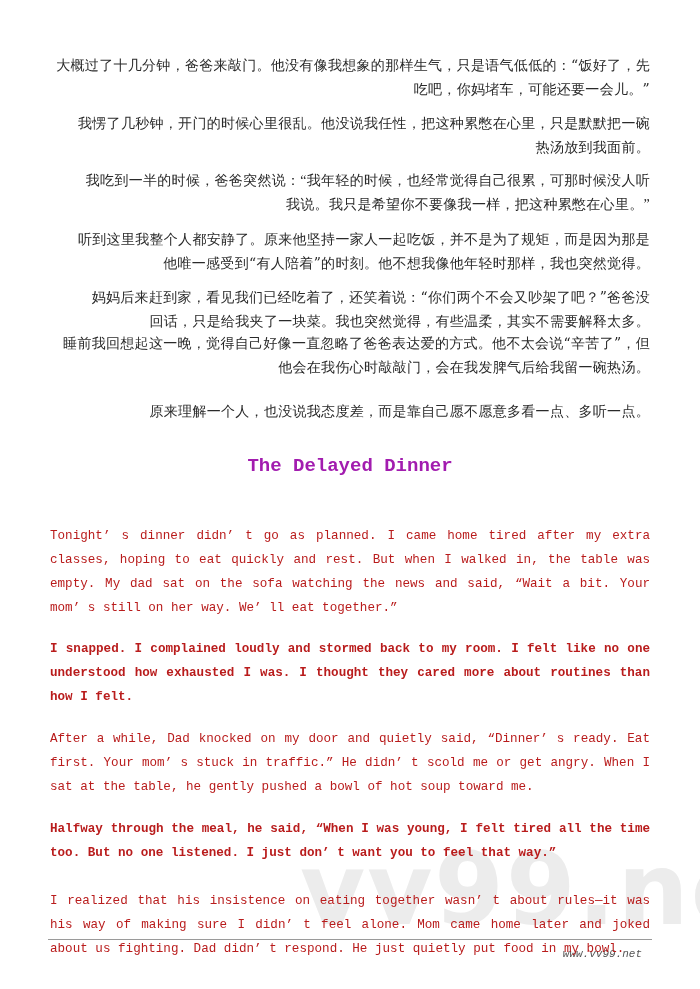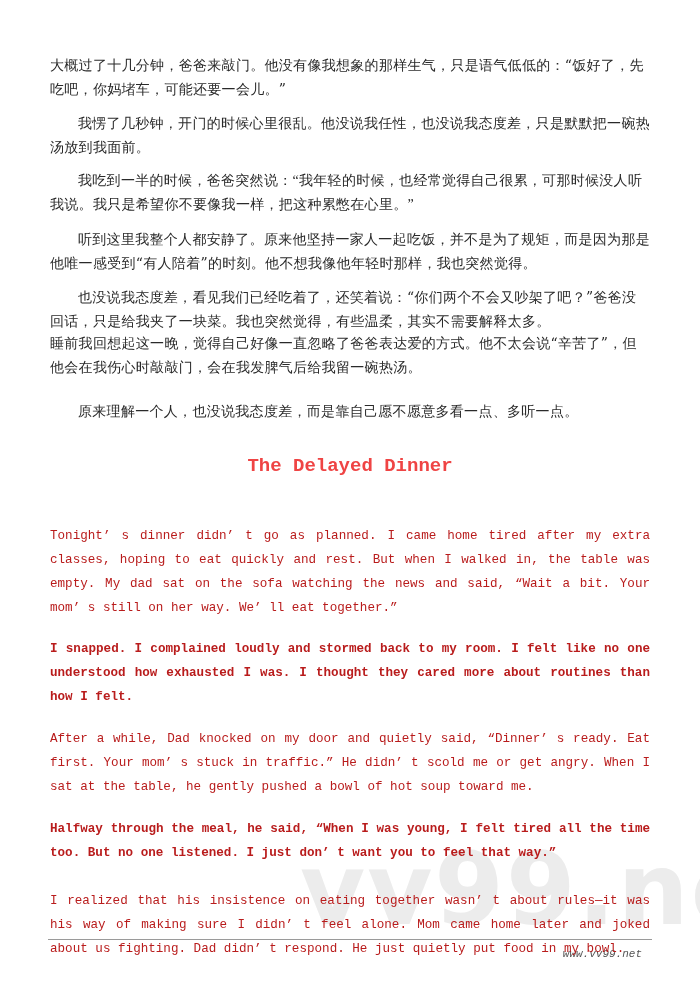--- a/index.html
+++ b/index.html
@@ -2,28 +2,28 @@
 <html><head>
 <meta charset="utf-8">
 <style>
   html, body { margin: 0; padding: 0; background: #ffffff; }
   body { width: 700px; height: 989px; position: relative; overflow: hidden; }
   .page { position: absolute; left: 0; top: 0; width: 700px; height: 989px; background: #fff; }
   .cn {
     position: absolute; left: 50px; width: 600px;
     font-family: "DejaVu Serif", serif;
     font-size: 14px; line-height: 24px; color: #2a2a2a;
-    margin: 0; letter-spacing: 0.3px;
+    margin: 0; letter-spacing: 0.3px; text-align: right;
   }
   .cn.indent { text-indent: 28px; }
   .title {
     position: absolute; left: 0; width: 700px; top: 453px;
     text-align: center;
     font-family: "Liberation Mono", "DejaVu Sans Mono", monospace;
-    font-size: 19px; line-height: 26px; color: #ef4444; margin: 0;
+    font-size: 19px; line-height: 26px; color: #a21caf; margin: 0;
   }
   .en {
     position: absolute; left: 50px; width: 600px;
     font-family: "Liberation Mono", "DejaVu Sans Mono", monospace;
     font-size: 12.6px; line-height: 24px; color: #b91c1c; margin: 0;
     text-align: justify; text-align-last: left;
   }
   .watermark {
     position: absolute; left: 300px; top: 840px;
     font-family: "DejaVu Sans", sans-serif; font-weight: bold;
@@ -42,24 +42,24 @@
   }
 </style>
 </head>
 <body>
 
 <div class="page">
   <div class="watermark">vv99.net</div>
 
   <div class="content">
     <p class="cn" style="top:53px;">大概过了十几分钟，爸爸来敲门。他没有像我想象的那样生气，只是语气低低的：“饭好了，先吃吧，你妈堵车，可能还要一会儿。”</p>
-    <p class="cn indent" style="top:111px;">我愣了几秒钟，开门的时候心里很乱。他没说我任性，也没说我态度差，只是默默把一碗热汤放到我面前。</p>
+    <p class="cn indent" style="top:111px;">我愣了几秒钟，开门的时候心里很乱。他没说我任性，把这种累憋在心里，只是默默把一碗热汤放到我面前。</p>
     <p class="cn indent" style="top:169px;font-family:Liberation Serif, serif;">我吃到一半的时候，爸爸突然说：“我年轻的时候，也经常觉得自己很累，可那时候没人听我说。我只是希望你不要像我一样，把这种累憋在心里。”</p>
     <p class="cn indent" style="top:227px;">听到这里我整个人都安静了。原来他坚持一家人一起吃饭，并不是为了规矩，而是因为那是他唯一感受到“有人陪着”的时刻。他不想我像他年轻时那样，我也突然觉得。</p>
-    <p class="cn indent" style="top:285px;">也没说我态度差，看见我们已经吃着了，还笑着说：“你们两个不会又吵架了吧？”爸爸没回话，只是给我夹了一块菜。我也突然觉得，有些温柔，其实不需要解释太多。</p>
+    <p class="cn indent" style="top:285px;">妈妈后来赶到家，看见我们已经吃着了，还笑着说：“你们两个不会又吵架了吧？”爸爸没回话，只是给我夹了一块菜。我也突然觉得，有些温柔，其实不需要解释太多。</p>
     <p class="cn" style="top:331px;">睡前我回想起这一晚，觉得自己好像一直忽略了爸爸表达爱的方式。他不太会说“辛苦了”，但他会在我伤心时敲敲门，会在我发脾气后给我留一碗热汤。</p>
     <p class="cn indent" style="top:399px;">原来理解一个人，也没说我态度差，而是靠自己愿不愿意多看一点、多听一点。</p>
   </div>
 
   <h1 class="title content">The Delayed Dinner</h1>
 
   <div class="content">
     <p class="en" style="top:498px;">Tonight’ s dinner didn’ t go as planned. I came home tired after my extra classes, hoping to eat quickly and rest. But when I walked in, the table was empty. My dad sat on the sofa watching the news and said, “Wait a bit. Your mom’ s still on her way. We’ ll eat together.”</p>
     <p class="en" style="top:611px;font-weight:bold;">I snapped. I complained loudly and stormed back to my room. I felt like no one understood how exhausted I was. I thought they cared more about routines than how I felt.</p>
     <p class="en" style="top:701px;">After a while, Dad knocked on my door and quietly said, “Dinner’ s ready. Eat first. Your mom’ s stuck in traffic.” He didn’ t scold me or get angry. When I sat at the table, he gently pushed a bowl of hot soup toward me.</p>

